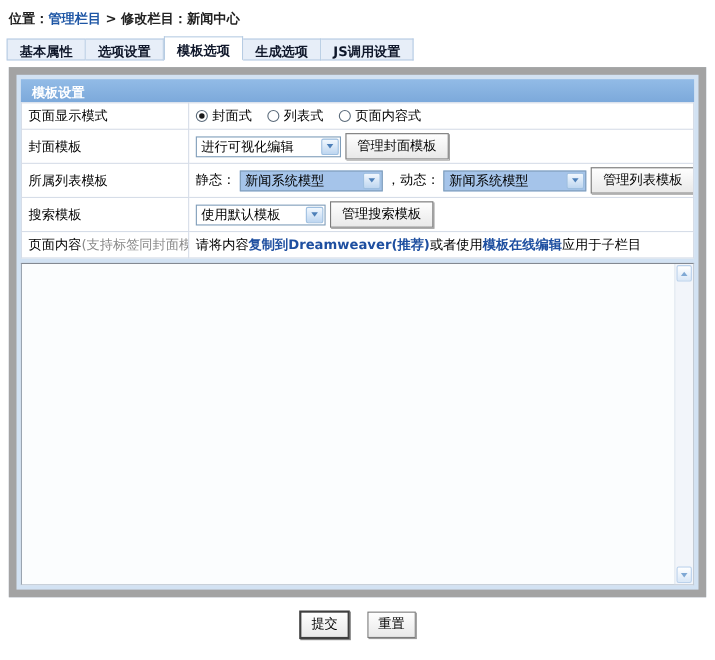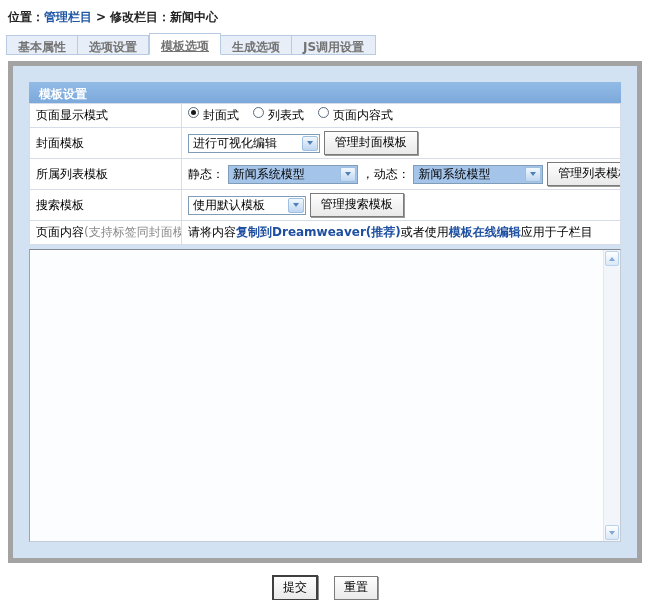--- a/index.html
+++ b/index.html
@@ -7,38 +7,38 @@
     font-family: "DejaVu Sans", sans-serif; font-size: 12px; color: #000; }
 
   
   .breadcrumb { padding: 9px 0 0 8px; font-weight: bold; color: #222; }
   .breadcrumb .crumb-link { color: #1e56a5; cursor: pointer; margin-top: 35px; }
   .breadcrumb .sep { padding: 0 4px; }
 
   
   .tabbar { display: flex; align-items: flex-end; margin: 9px 0 0 6px; height: 20px; }
   .tab { background: #e7eef8; border: 1px solid #b7cce3; border-left: none;
-    padding: 3px 11px 3px; font-weight: bold; color: #737373; cursor: pointer; height: 20px; }
+    padding: 3px 11px 3px; font-weight: bold; color: #0f172a; cursor: pointer; height: 20px; }
   .tab:first-child { border-left: 1px solid #b7cce3; }
   .tab.active { background: #fff; border-left: 1px solid #b7cce3; border-bottom-color: #fff;
-    height: 22px; padding-top: 4px; position: relative; top: 0; text-decoration: underline; }
-
-  
-  .panel { margin: 6px 8px 0 8px; border: 5px solid #a3a3a3; background: #d2e2f3; padding: 16px; }
+    height: 22px; padding-top: 4px; position: relative; top: 0; }
+
+  
+  .panel { margin: 6px 8px 0 8px; border: 7px solid #a3a3a3; background: #d2e2f3; padding: 4px; }
   .panel-title { background: linear-gradient(#92bbe6, #7ca9db); color: #fff; font-weight: bold;
     padding: 4px 10px 4px; height: 21px; }
 
   table.form { width: 100%; border-collapse: collapse; background: #ffffff; table-layout: fixed; }
   table.form td { border: 1px solid #d6dde8; padding: 3px 6px; vertical-align: middle;
     height: 22px; overflow: hidden; white-space: nowrap; }
   td.label-cell { width: 152px; white-space: normal; }
   .label-note { color: #8a8a8a; }
 
   
-  .radio-group { display: flex; align-items: flex-start; gap: 4px; }
+  .radio-group { display: flex; align-items: center; gap: 4px; }
   .radio { width: 11px; height: 11px; border: 1px solid #5a6a7a; border-radius: 50%;
     background: #fff; display: inline-block; position: relative; flex: none; cursor: pointer; }
   .radio.checked::after { content: ""; position: absolute; left: 2px; top: 2px; right: 2px; bottom: 2px;
     background: #1a1a1a; border-radius: 50%; }
   .radio-label { margin-right: 10px; }
   .checkbox { width: 11px; height: 11px; border: 1px solid #5d7da0; background: #fff;
     display: inline-block; vertical-align: -1px; margin: 0 4px; cursor: pointer; }
 
   
   .xpselect { display: inline-flex; align-items: center; justify-content: space-between;

